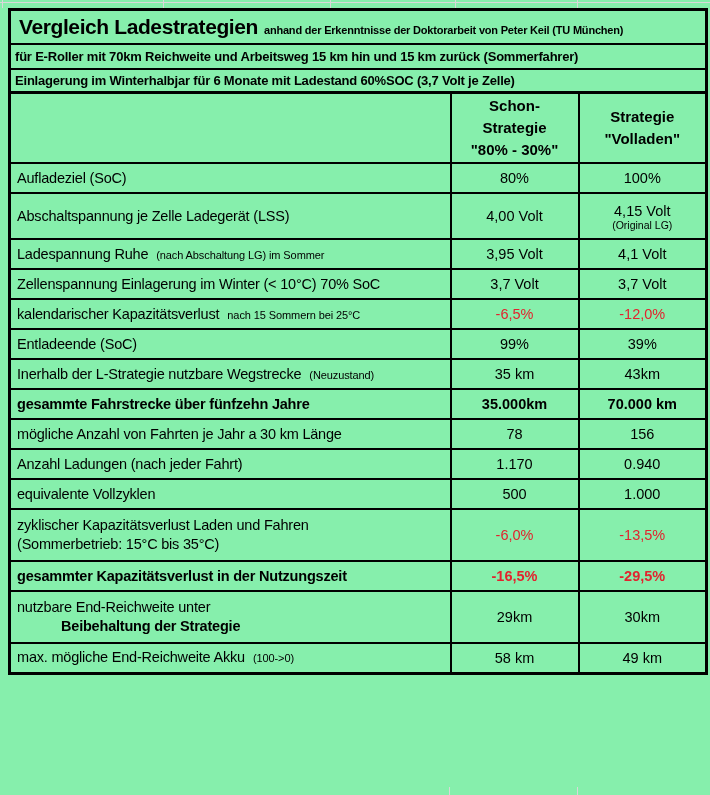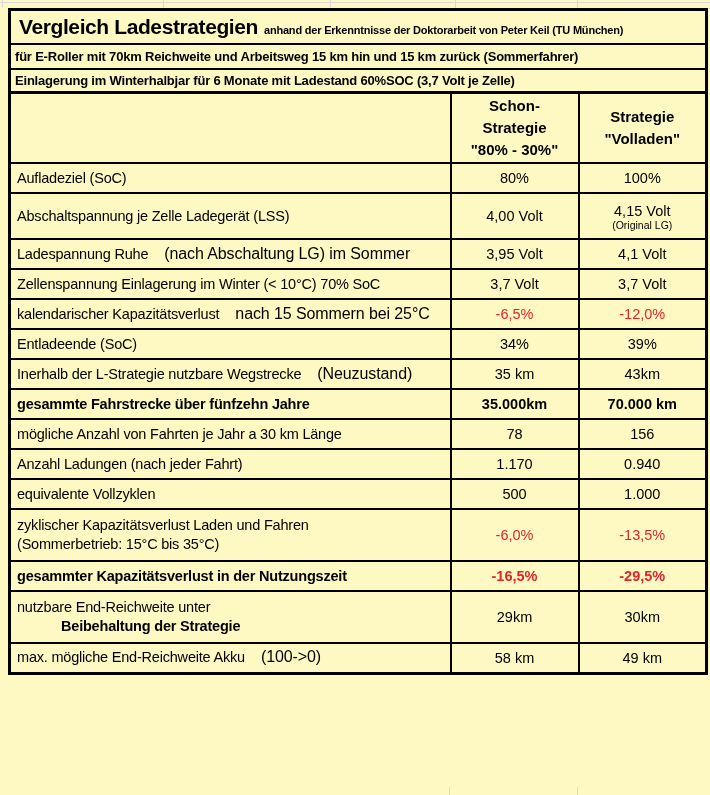--- a/index.html
+++ b/index.html
@@ -1,17 +1,17 @@
 <!DOCTYPE html>
 <html><head>
 <meta charset="utf-8">
 <style>
   html,body{margin:0;padding:0;background:#ffffff;}
   body{width:710px;height:795px;overflow:hidden;font-family:"Liberation Sans",sans-serif;color:#000;}
-  .sheet{position:relative;width:710px;height:795px;background:#fef9c3;}
+  .sheet{position:relative;width:710px;height:795px;background:#86efac;}
   .gl{position:absolute;background:#d9d9d9;}
   .gl.v{width:1px;}
   .gl.h{height:1px;}
 
   table.tbl{
     position:absolute;left:8px;top:8px;width:697px;
     border-collapse:collapse;border:3px solid #000;
     table-layout:fixed;
   }
   td{border:2px solid #000;vertical-align:middle;overflow:hidden;}
@@ -29,21 +29,21 @@
   .r-head{height:70px;}
   .r-head td{border-top:3px solid #000;}
   .c-head{font-weight:bold;font-size:15px;line-height:22px;text-align:center;white-space:pre-line;}
 
   
   tr.dr{height:30px;}
   tr.h40{height:46px;}
   tr.h44{height:52px;}
   td.lab{padding-left:6px;padding-right:6px;}
   .lm{font-size:14.5px;letter-spacing:-0.2px;line-height:19px;}
-  .ls{font-size:16px;margin-left:16px;letter-spacing:-0.1px;}
+  .ls{font-size:11px;margin-left:8px;letter-spacing:-0.1px;}
   td.val{text-align:center;font-size:14.5px;}
   td.val .vnote{display:block;font-size:10.5px;line-height:11px;}
   td.val .vmain{display:block;font-size:14.5px;line-height:17px;padding-top:2px;}
   .red{color:#e2232e;}
   tr.bold-row td, tr.bold-row .lm{font-weight:bold;}
   .b{font-weight:bold;margin-left:44px;}
 </style>
 </head>
 <body>
 
@@ -118,21 +118,21 @@
 
     <tr class="dr">
       <td class="lab"><span class="lm">kalendarischer Kapazitätsverlust</span><span class="ls">nach 15 Sommern bei  25°C</span></td>
       <td class="val red">-6,5%</td>
       <td class="val red">-12,0%</td>
     </tr>
 
 
     <tr class="dr">
       <td class="lab"><span class="lm">Entladeende (SoC)</span></td>
-      <td class="val">34%</td>
+      <td class="val">99%</td>
       <td class="val">39%</td>
     </tr>
 
 
 
     <tr class="dr">
       <td class="lab"><span class="lm">Inerhalb der L-Strategie nutzbare Wegstrecke</span><span class="ls">(Neuzustand)</span></td>
       <td class="val">35 km</td>
       <td class="val">43km</td>
     </tr>

